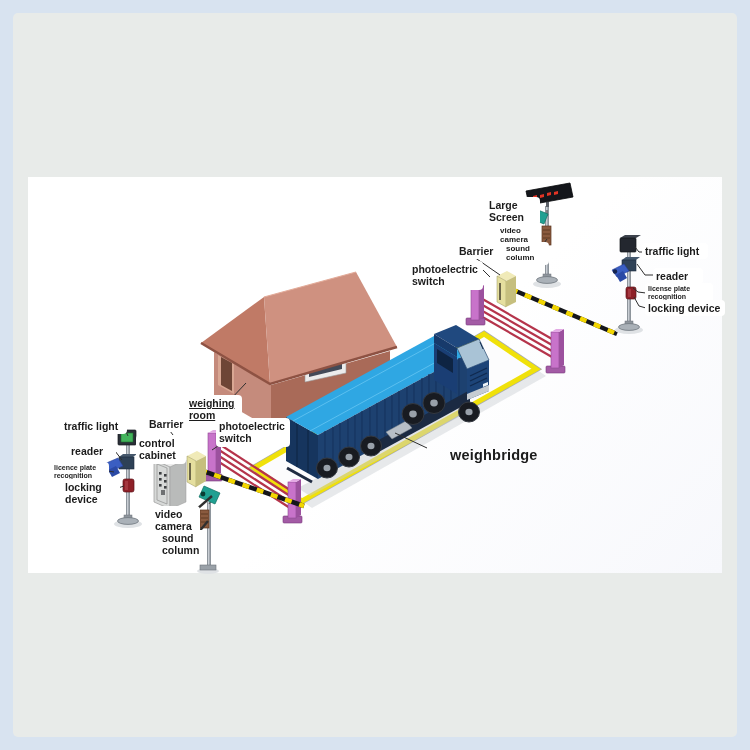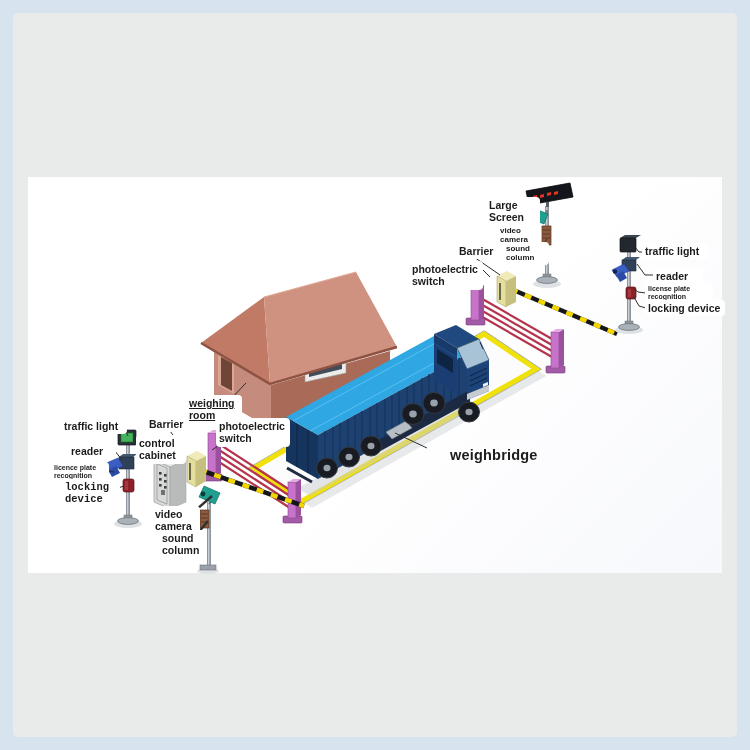--- a/index.html
+++ b/index.html
@@ -283,21 +283,21 @@
 switch</div>
 <div class="chip" style="left:642px;top:243px;width:60px;">traffic light</div>
 <div class="chip" style="left:653px;top:268px;width:44px;">reader</div>
 <div class="chip fs7" style="left:645px;top:283px;width:62px;">license plate
 recognition</div>
 <div class="chip" style="left:645px;top:300px;width:74px;">locking device</div>
 <div class="chip" style="left:61px;top:418px;width:60px;">traffic light</div>
 <div class="chip" style="left:68px;top:443px;width:42px;">reader</div>
 <div class="chip fs7" style="left:51px;top:462px;width:52px;">licence plate
 recognition</div>
-<div class="chip" style="left:62px;top:479px;width:52px;font-family:Liberation Mono, monospace;">locking
+<div class="chip" style="left:62px;top:479px;width:52px;">locking
 device</div>
 <div class="chip" style="left:146px;top:416px;width:42px;">Barrier</div>
 <div class="chip" style="left:136px;top:435px;width:44px;">control
 cabinet</div>
 <div class="chip" style="left:186px;top:395px;width:50px;text-decoration:underline;">weighing
 room</div>
 <div class="chip" style="left:216px;top:418px;width:68px;">photoelectric
 switch</div>
 <div class="chip" style="left:152px;top:506px;width:42px;">video
 camera</div>

